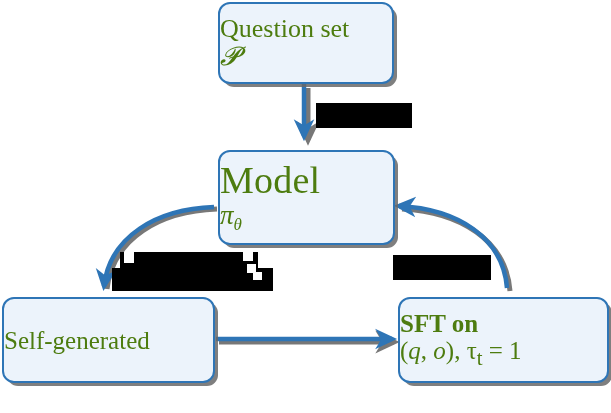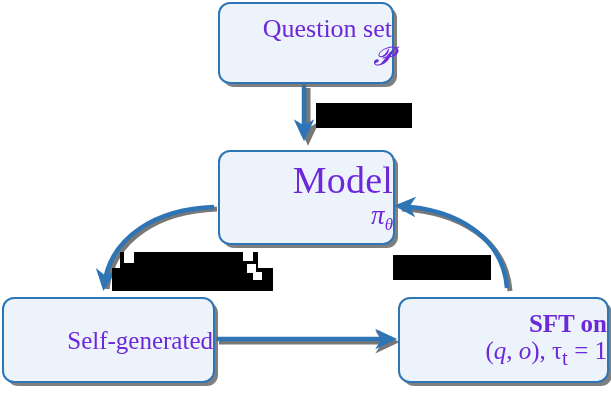--- a/index.html
+++ b/index.html
@@ -25,41 +25,41 @@
   }
   .node {
     position: absolute;
     box-sizing: border-box;
     background: #ecf3fb;
     border: 2px solid #2e75b6;
     border-radius: 12px;
     box-shadow: 4px 4px 0 -1px rgba(105,105,105,0.85);
     display: flex;
     flex-direction: column;
-    align-items: flex-end;
+    align-items: flex-start;
     justify-content: center;
-    color: #6d28d9;
+    color: #4d7c0f;
     line-height: 1.08;
     text-align: center;
     z-index: 3;
   }
   .node .line1, .node .line2 {
     display: block;
     white-space: nowrap;
   }
   #node-question { left: 218px; top: 2px;   width: 176px; height: 82px; }
   #node-question .line1 { font-size: 26px; }
   #node-question .line2 { font-size: 26px; font-style: italic; font-family: "Liberation Serif", serif; }
 
-  #node-model { left: 218px; top: 150px; width: 177px; height: 95px; padding-left: 44px; }
+  #node-model { left: 218px; top: 150px; width: 177px; height: 95px; }
   #node-model .line1 { font-size: 38px; letter-spacing: 0.2px; }
   #node-model .line2 { font-size: 27px; font-style: italic; }
   #node-model .line2 sub { font-size: 17px; font-style: italic; }
 
-  #node-selfgen { left: 2px;   top: 297px; width: 213px; height: 86px; padding-left: 33px; }
+  #node-selfgen { left: 2px;   top: 297px; width: 213px; height: 86px; }
   #node-selfgen .line1 { font-size: 25px; }
   #node-selfgen .line2 { font-size: 25px; }
   #node-selfgen .line2 i { font-style: italic; }
 
   #node-sft { left: 398px; top: 297px; width: 211px; height: 86px; }
   #node-sft .line1 { font-size: 25px; font-weight: bold; }
   #node-sft .line2 { font-size: 25px; }
   #node-sft .line2 i { font-style: italic; }
   #node-sft .tau { font-style: normal; }
 

